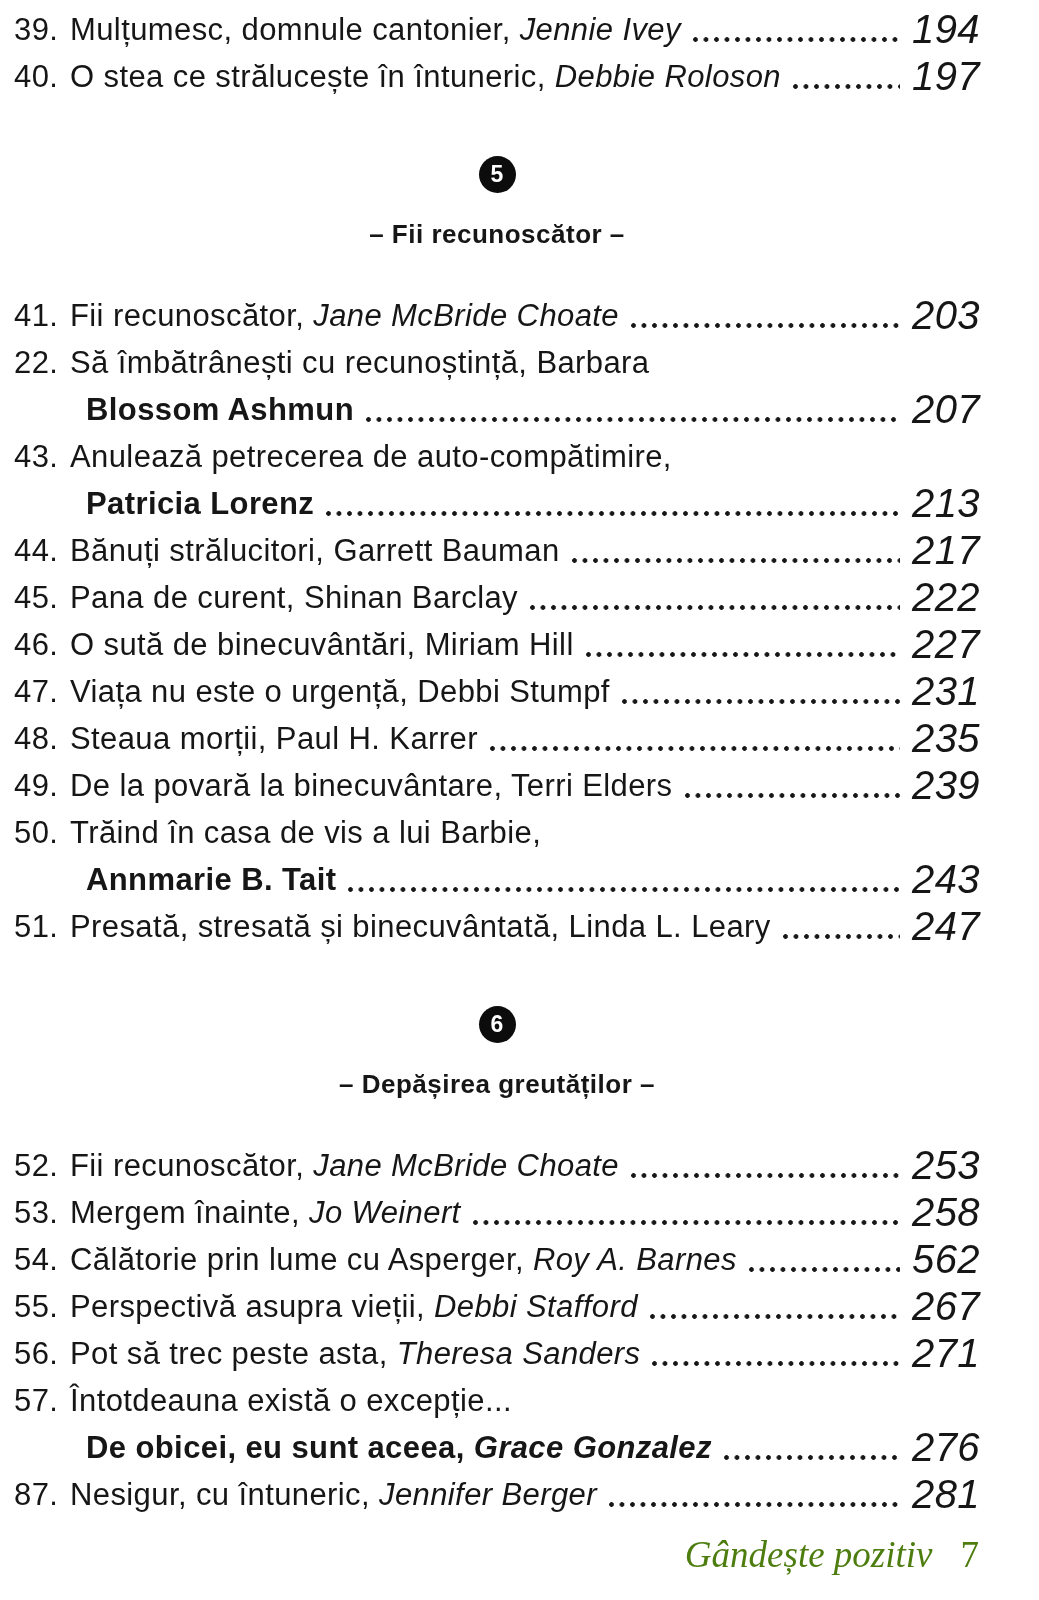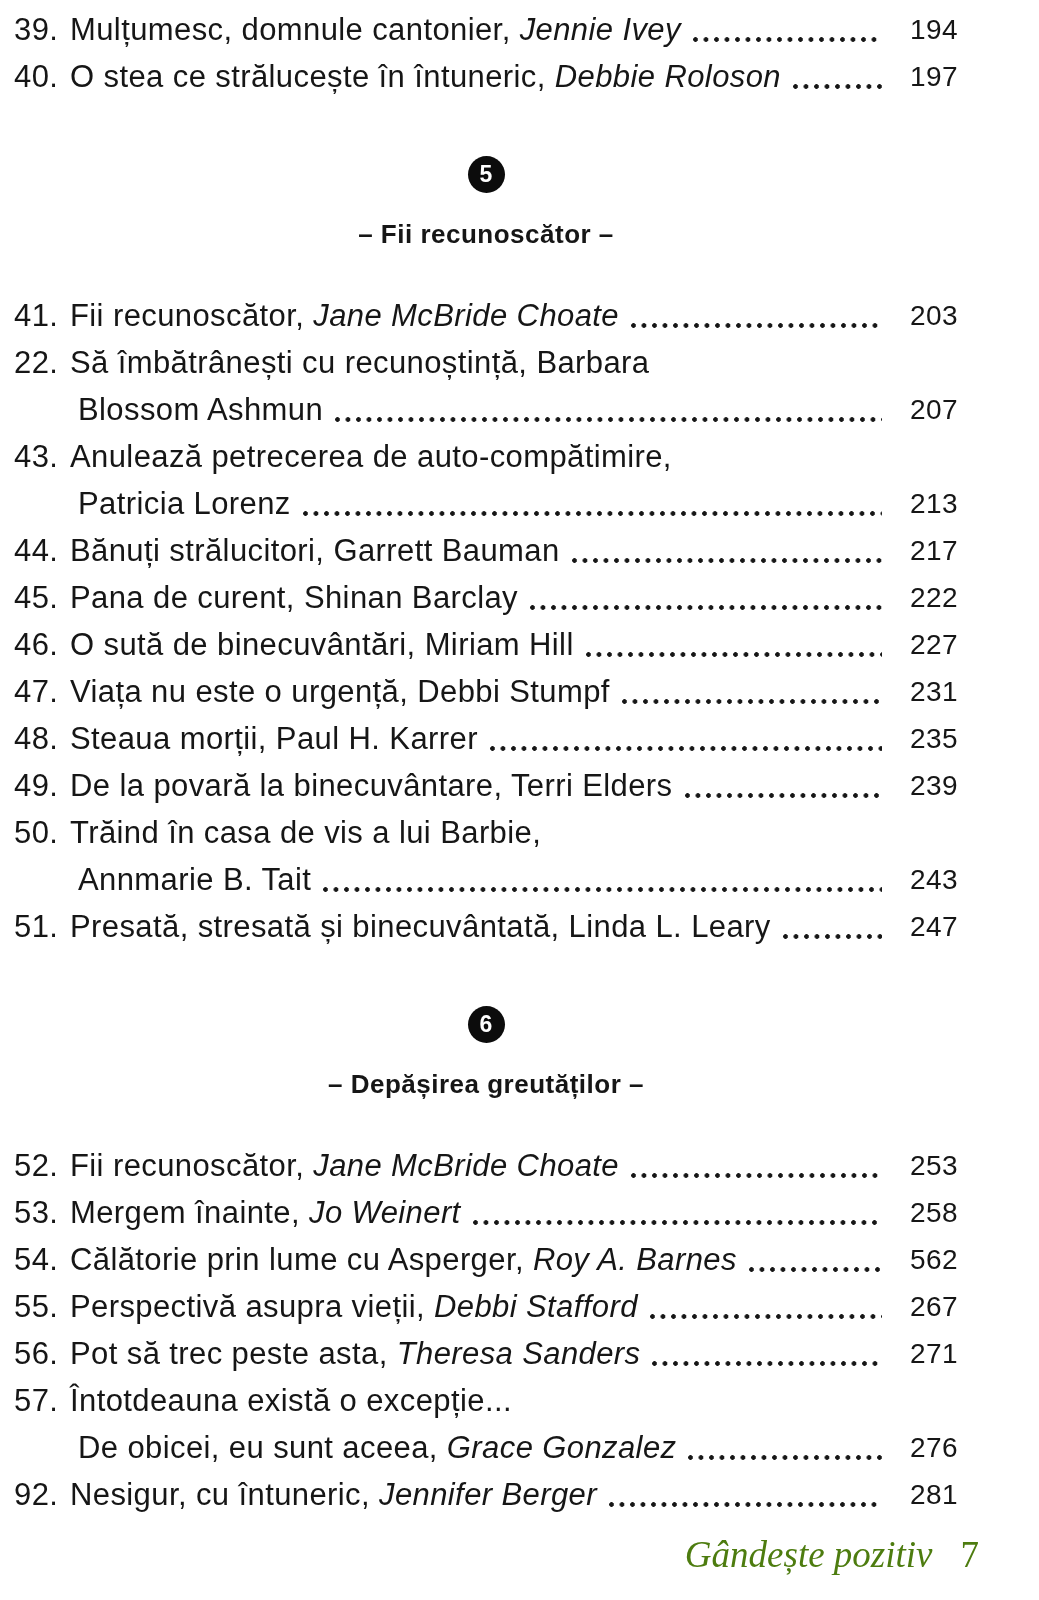--- a/index.html
+++ b/index.html
@@ -5,33 +5,33 @@
   html, body { margin: 0; padding: 0; }
   body {
     width: 1039px;
     height: 1600px;
     background: #ffffff;
     color: #161616;
     font-family: "Liberation Sans", "DejaVu Sans", sans-serif;
     position: relative;
     overflow: hidden;
   }
-  .content { padding: 6px 81px 0 14px; }
+  .content { padding: 6px 59px 0 14px; }
 
   
   .line {
     display: flex;
     height: 47px;
     line-height: 47px;
     font-size: 31px;
     letter-spacing: 0.4px;
     white-space: nowrap;
   }
   .num { flex: 0 0 56px; }
-  .cont .title { margin-left: 8px; }
+  .cont .title { margin-left: 16px; font-weight: bold; }
   .title { white-space: nowrap; }
   .it { font-style: italic; }
   .leader {
     flex: 1 1 auto;
     position: relative;
     margin: 0 10px 0 12px;
     min-width: 16px;
   }
   .leader::after {
     content: "";
@@ -40,21 +40,22 @@
     height: 5px;
     background-image: radial-gradient(circle at 2.5px 2.5px, #161616 2px, rgba(0,0,0,0) 2.7px);
     background-size: 10.5px 5px;
     background-repeat: repeat-x;
     background-position: left bottom;
   }
   .pagenum {
     flex: 0 0 auto;
     min-width: 64px;
     text-align: right;
-    font-size: 28px;
+    font-size: 40px;
+    font-style: italic;
   }
 
   
   .section { text-align: center; margin-top: 56px; margin-bottom: 40px; }
   .badge {
     display: inline-block;
     width: 37px; height: 37px;
     border-radius: 50%;
     background: #0c0c0c;
     color: #ffffff;
@@ -254,21 +255,21 @@
       </div>
       <div class="line cont">
         <span class="num"></span>
         <span class="title"><span>De obicei, eu sunt aceea, </span><span class="it">Grace Gonzalez</span></span>
         <span class="leader"></span>
         <span class="pagenum">276</span>
       </div>
     </div>
     <div class="entry">
       <div class="line">
-        <span class="num">92.</span>
+        <span class="num">87.</span>
         <span class="title"><span>Nesigur, cu întuneric, </span><span class="it">Jennifer Berger</span></span>
         <span class="leader"></span>
         <span class="pagenum">281</span>
       </div>
     </div>
   </main>
 
 <div class="footer">
   <span class="book">Gândește pozitiv</span><span class="pg">7</span>
 </div>

